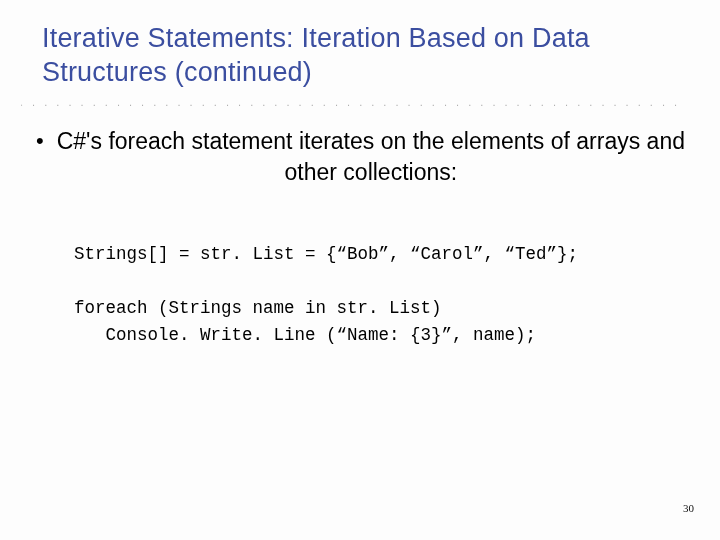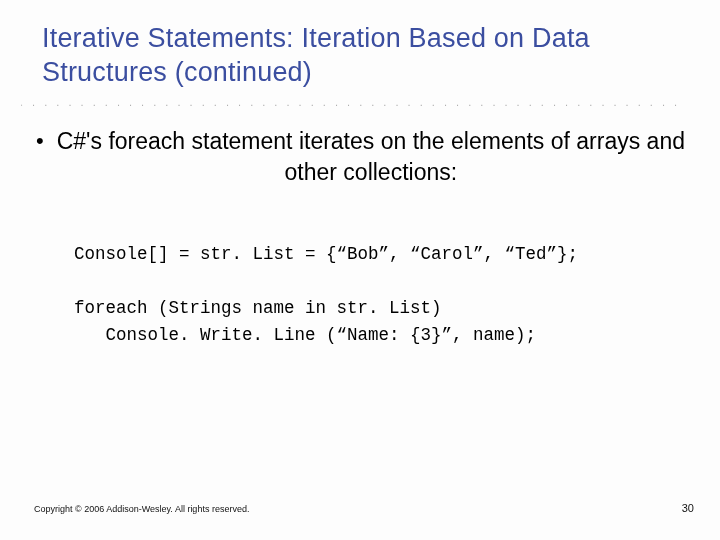--- a/index.html
+++ b/index.html
@@ -67,40 +67,39 @@
     font-size: 9px;
     color: #111;
     font-family: Arial, sans-serif;
   }
   .pagenum {
     position: absolute;
     right: 26px;
     bottom: 26px;
     font-size: 11px;
     color: #111;
-    font-family: Liberation Sans, sans-serif;
+    font-family: Liberation Serif, serif;
   }
 </style>
 </head>
 <body>
 
 <div class="slide">
 
   <div class="title">Iterative Statements: Iteration Based on Data Structures (continued)</div>
 
   <div class="dotline">. . . . . . . . . . . . . . . . . . . . . . . . . . . . . . . . . . . . . . . . . . . . . . . . . . . . . . . . . . . . . . . . . . . . . . . . . . . . . . . . . . . . . . . . . . . . . . . . . . . . . . . . . . . .</div>
 
   <div class="bullet-row">
     <div class="bullet-dot">•</div>
     <div class="bullet-text">C#'s foreach statement iterates on the elements of arrays and other collections:</div>
   </div>
 
   <div class="codeblock">
-<span>Console[] = str. List = {“Bob”, “Carol”, “Ted”};</span>
+<span>Strings[] = str. List = {“Bob”, “Carol”, “Ted”};</span>
 
 <span>foreach (Strings name in str. List)</span>
 <span>   Console. Write. Line (“Name: {3}”, name);</span>
 </div>
 
-  <div class="footer">Copyright © 2006 Addison-Wesley. All rights reserved.</div>
   <div class="pagenum">30</div>
 
 </div>
 
 </body></html>

